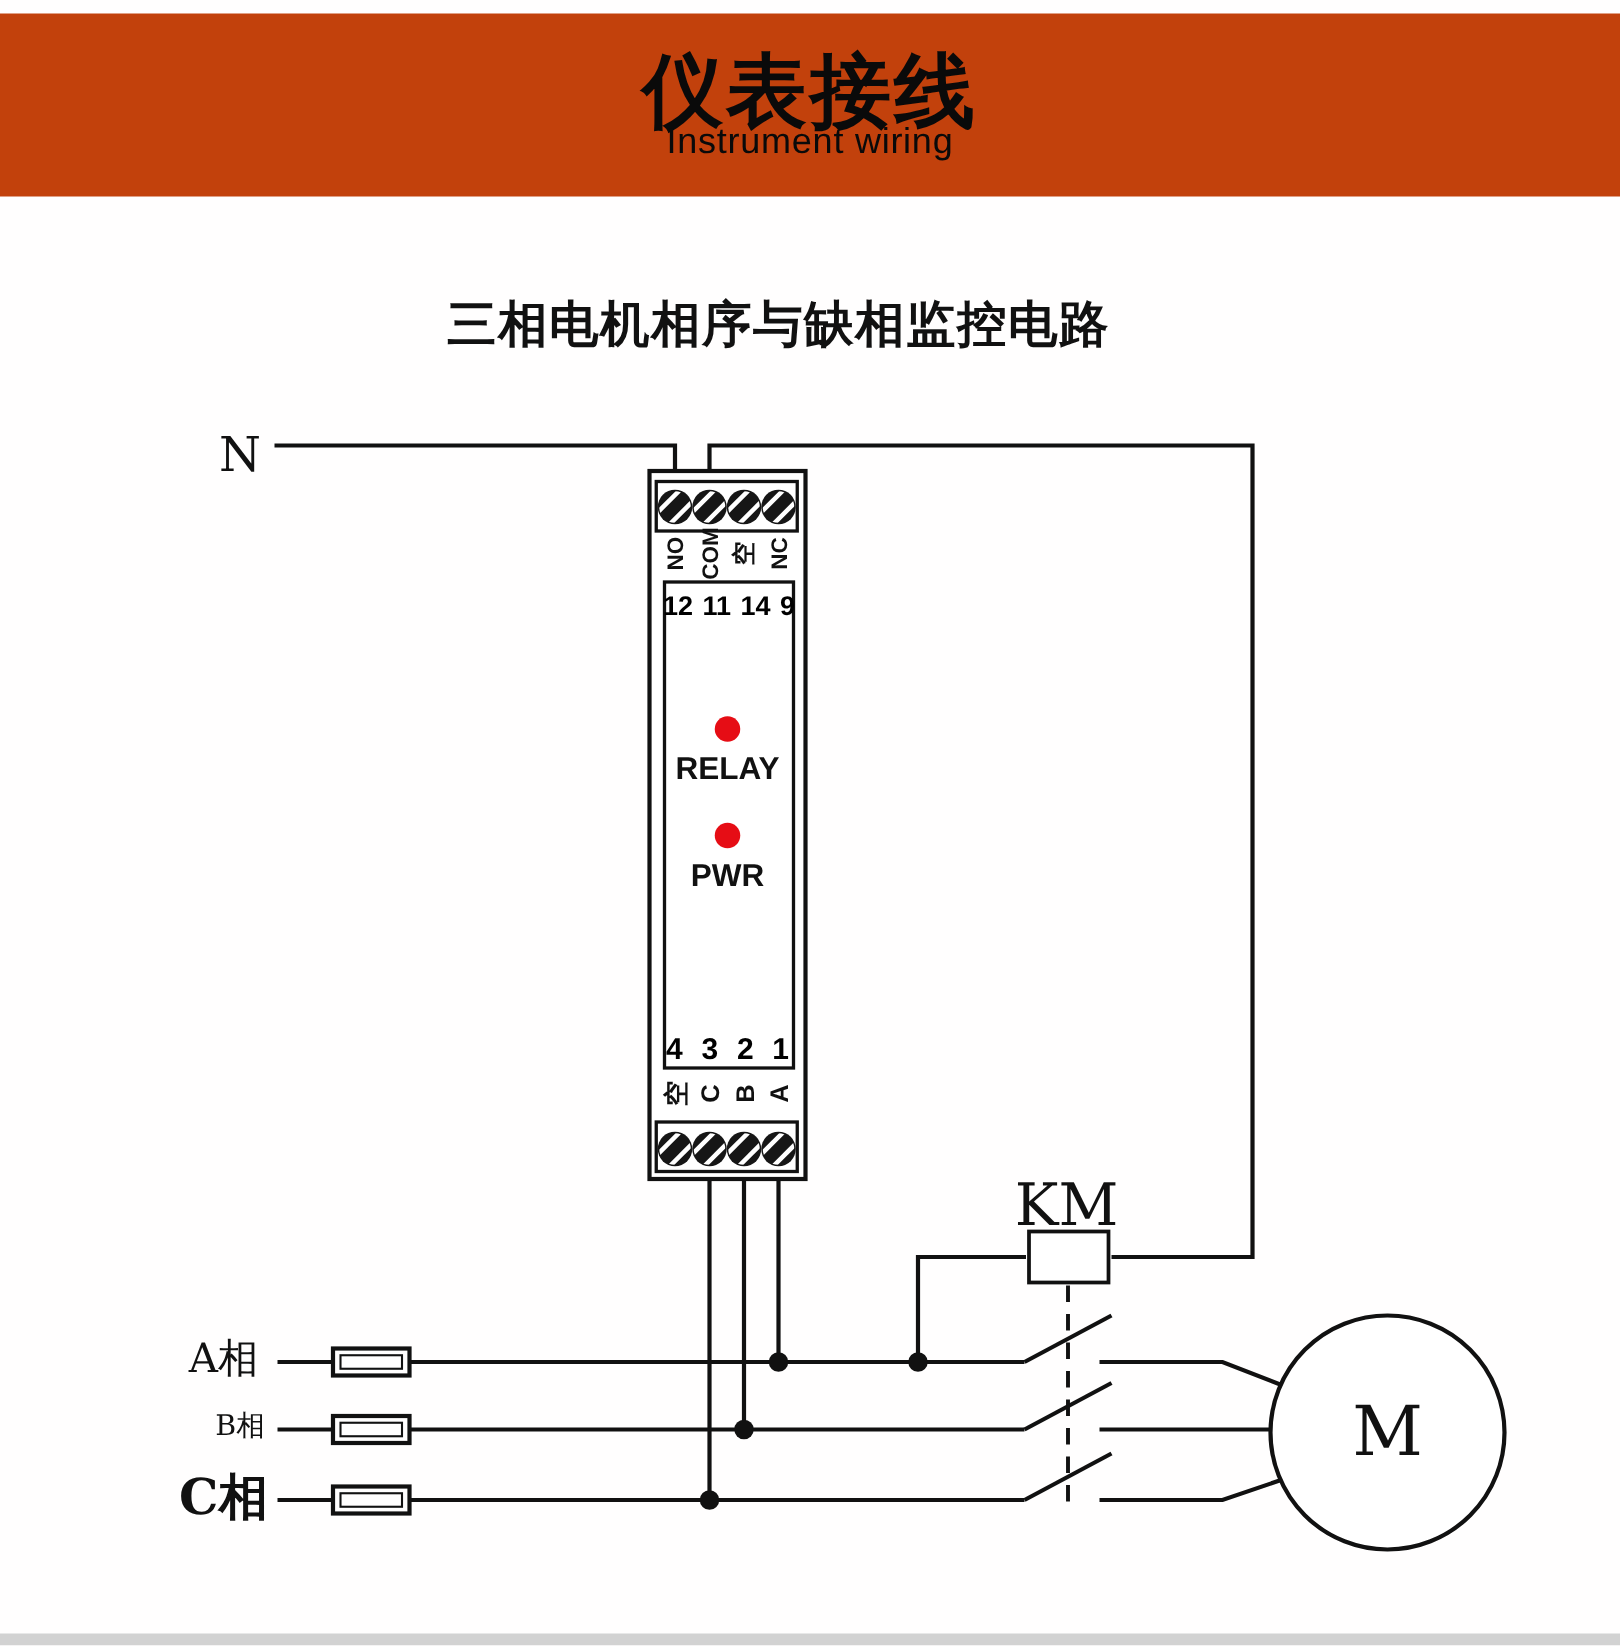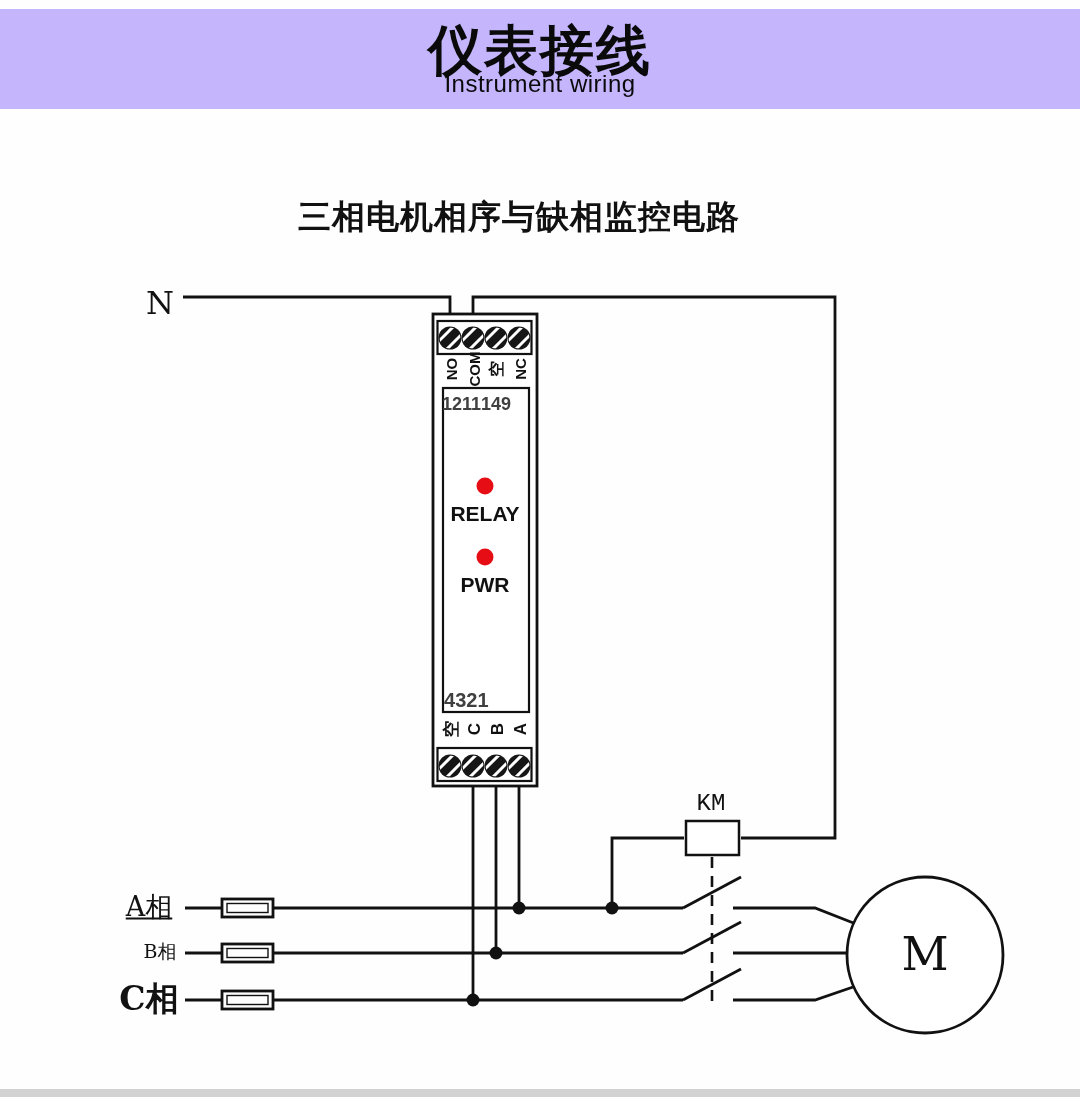--- a/index.html
+++ b/index.html
@@ -2,40 +2,40 @@
 <html><head>
 <meta charset="utf-8">
 <style>
   html,body{margin:0;padding:0;}
   body{
     width:1080px;height:1097px;position:relative;overflow:hidden;
     background:#fffefe;
     font-family:"Liberation Sans",sans-serif;
   }
   .banner{
-    position:absolute;left:0;top:9px;width:1080px;height:100px;
-    background:#c4b5fd;display:flex;flex-direction:column;
+    position:absolute;left:0;top:9px;width:1080px;height:122px;
+    background:#c2410c;display:flex;flex-direction:column;
     align-items:center;justify-content:center;color:#0a0a0a;
   }
   .banner .cn{font-size:54px;font-weight:bold;line-height:1.05;letter-spacing:2px;}
   .banner .en{font-size:24px;font-weight:400;line-height:1;margin-top:-6px;letter-spacing:0.5px;}
   .bottom-bar{
     position:absolute;left:0;bottom:0;width:1080px;height:8px;background:#d2d2d2;
   }
   svg.diagram{position:absolute;left:0;top:0;}
   .txt{
     position:absolute;transform:translate(-50%,-50%);
     white-space:nowrap;color:#111;line-height:1;
   }
   .rot90{transform:translate(-50%,-50%) rotate(-90deg);}
   .serif{font-family:"DejaVu Serif","Liberation Serif",serif;}
   .sansb{font-family:"Liberation Sans",sans-serif;font-weight:bold;}
   .numrow{
-    position:absolute;display:flex;
-    font-family:"Liberation Sans",sans-serif;font-weight:bold;color:#404040;line-height:1;
+    position:absolute;display:flex;justify-content:space-between;
+    font-family:"Liberation Sans",sans-serif;font-weight:bold;color:#000000;line-height:1;
   }
 </style>
 </head>
 <body>
 
 <div class="banner">
   <div class="cn">仪表接线</div>
   <div class="en">Instrument wiring</div>
 </div>
 
@@ -109,25 +109,25 @@
   <circle cx="519" cy="908" r="6.5" fill="#111111"></circle>
   <circle cx="612" cy="908" r="6.5" fill="#111111"></circle>
   <circle cx="496" cy="953" r="6.5" fill="#111111"></circle>
   <circle cx="473" cy="1000" r="6.5" fill="#111111"></circle>
 </svg>
 
 <div class="txt sansb" style="left:519px;top:216px;font-size:33px;letter-spacing:1px;">三相电机相序与缺相监控电路</div>
 
 <div class="txt serif" style="left:160px;top:303px;font-size:32px;">N</div>
 
-<div class="txt serif" style="left:711px;top:804px;font-size:24px;font-family:Liberation Mono, monospace;">KM</div>
+<div class="txt serif" style="left:711px;top:804px;font-size:39px;">KM</div>
 
 <div class="txt serif" style="left:925px;top:954px;font-size:46px;">M</div>
 
-<div class="txt serif" style="left:149px;top:906px;font-size:27px;text-decoration:underline;">A相</div>
+<div class="txt serif" style="left:149px;top:906px;font-size:27px;">A相</div>
 <div class="txt serif" style="left:160px;top:951px;font-size:19px;">B相</div>
 <div class="txt serif" style="left:149px;top:998px;font-size:33px;font-weight:bold;">C相</div>
 
 <div class="txt rot90 sansb" style="left:451px;top:369px;font-size:15px;">NO</div>
 <div class="txt rot90 sansb" style="left:474px;top:369px;font-size:15px;">COM</div>
 <div class="txt rot90 sansb" style="left:497px;top:369px;font-size:16px;">空</div>
 <div class="txt rot90 sansb" style="left:520px;top:369px;font-size:15px;">NC</div>
 
 <div class="numrow" style="left:442px;top:395px;width:88px;font-size:18px;">
   <span>12</span>

